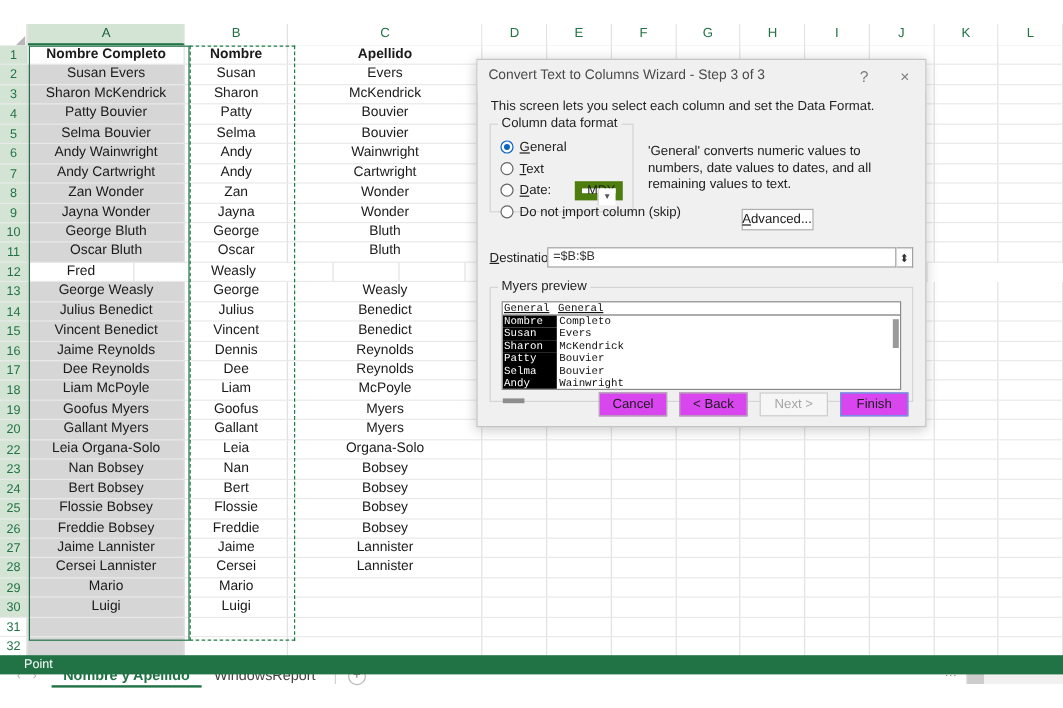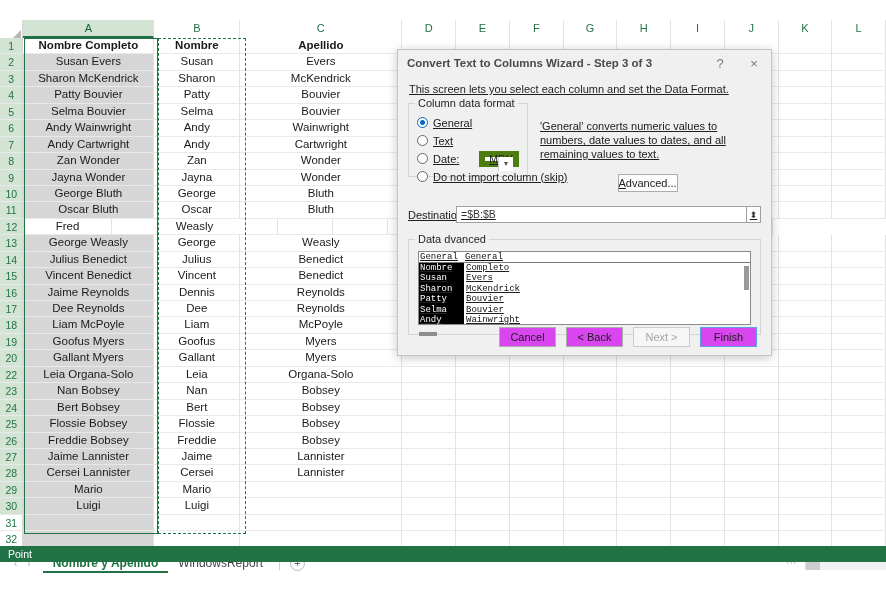--- a/index.html
+++ b/index.html
@@ -65,33 +65,33 @@
              align-items:center; }
   .hs-dots { color:#9a9a9a; font-size:10px; letter-spacing:1px; margin-right:8px;
              writing-mode:vertical-rl; }
   .hs-track { flex:1; height:13px; background:#f1f1f1; border-left:1px solid #e0e0e0;
               display:flex; align-items:center; }
   .hs-thumb { width:14px; height:13px; background:#cdcdcd; }
 
   
   .statusbar { position:absolute; left:0; top:546px; width:886px; height:16px;
                background:#217346; color:#fff; font-size:10.5px; line-height:16px;
-               padding-left:8px; }
+               padding-left:20px; }
 
   
   .dialog { position:absolute; left:397px; top:49px; width:375px; height:307px;
             background:#f0f0f0; border:1px solid #c4c4c4;
             box-shadow:0 2px 10px rgba(0,0,0,.22); font-size:11px; color:#202020; z-index:20; }
   .dlg-title { height:26px; display:flex; align-items:center; background:#f0f0f0;
                padding-left:9px; }
-  .dlg-title-text { font-size:11.5px; color:#4a4a4a;font-weight:bold; }
+  .dlg-title-text { font-size:11.5px; color:#4a4a4a; }
   .dlg-btns { position:absolute; right:0; top:0; display:flex; }
   .dlg-btn { width:34px; height:26px; display:flex; align-items:center; justify-content:center;
              color:#7a7a7a; font-size:13px; }
-  .dlg-body { padding:4px 10px 0 10px;text-decoration:underline; }
+  .dlg-body { padding:4px 10px 0 10px; }
   .dlg-intro { font-size:11px; color:#1f1f1f; margin:3px 0 8px 1px; }
 
   .group { border:1px solid #d4d4d4; position:relative; padding:10px 8px 7px 8px;
            width:120px; height:74px; }
   .group-legend { position:absolute; top:-7px; left:6px; background:#f0f0f0;
                   padding:0 3px; font-size:11px; color:#1f1f1f; }
   .radio-row { display:flex; align-items:center; height:17px; margin-bottom:1px; }
   .radio { width:11px; height:11px; border:1px solid #666; border-radius:50%;
            background:#fff; margin-right:5px; flex:none; position:relative; }
   .radio.on { border-color:#0a64c2; background:#fff; }
@@ -710,21 +710,21 @@
         </div>
       </div>
 
       <div class="dest-row">
         <span class="dest-lbl"><u>D</u>estination:</span>
         <span class="dest-input">=$B:$B</span>
         <span class="dest-pick">⬍</span>
       </div>
 
       <div class="preview-group">
-        <span class="group-legend">Data dvanced</span>
+        <span class="group-legend">Myers preview</span>
         <div class="prev-box">
           <div class="prev-hdr">
             <span class="hcell c1">General</span>
             <span class="hcell c2">General</span>
           </div>
           <div class="prev-rows" id="preview-rows">
               <div class="prow">
                 <span class="pc1">Nombre</span>
                 <span class="pc2">Completo</span>
               </div>

